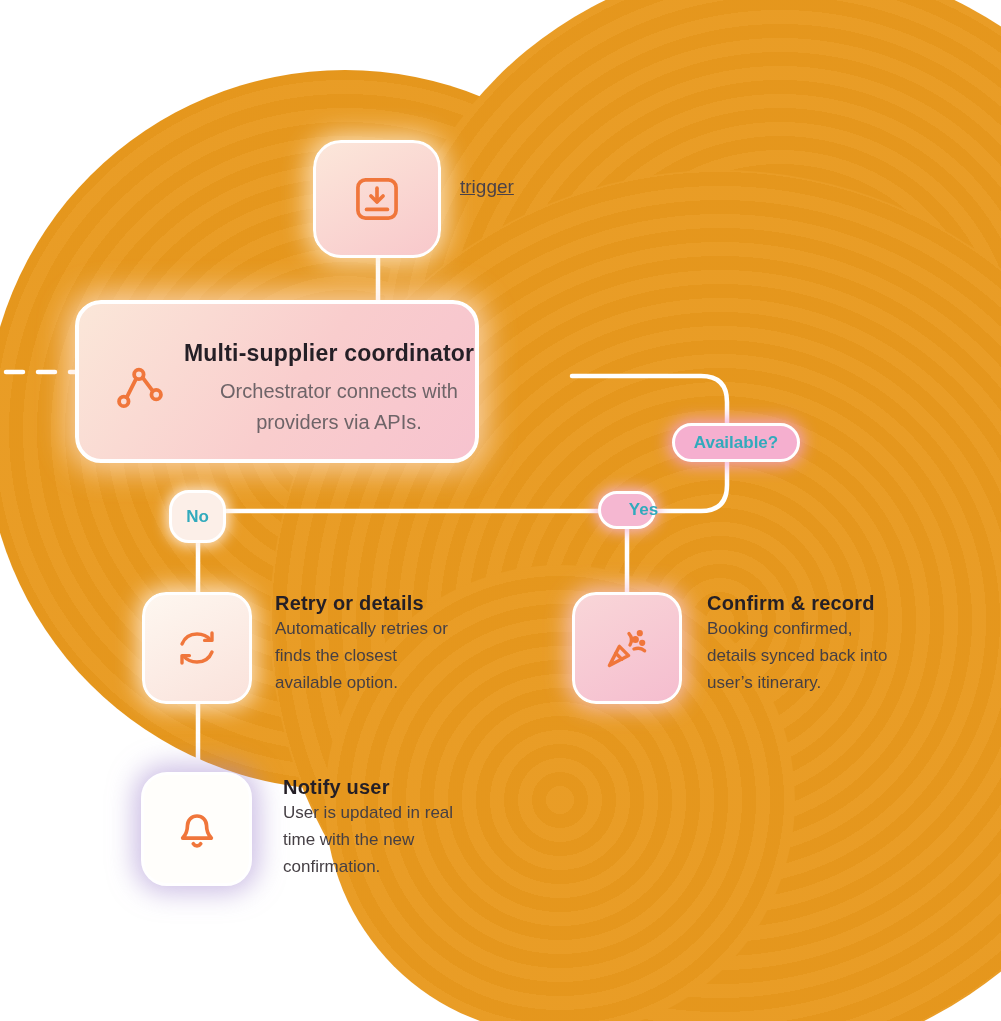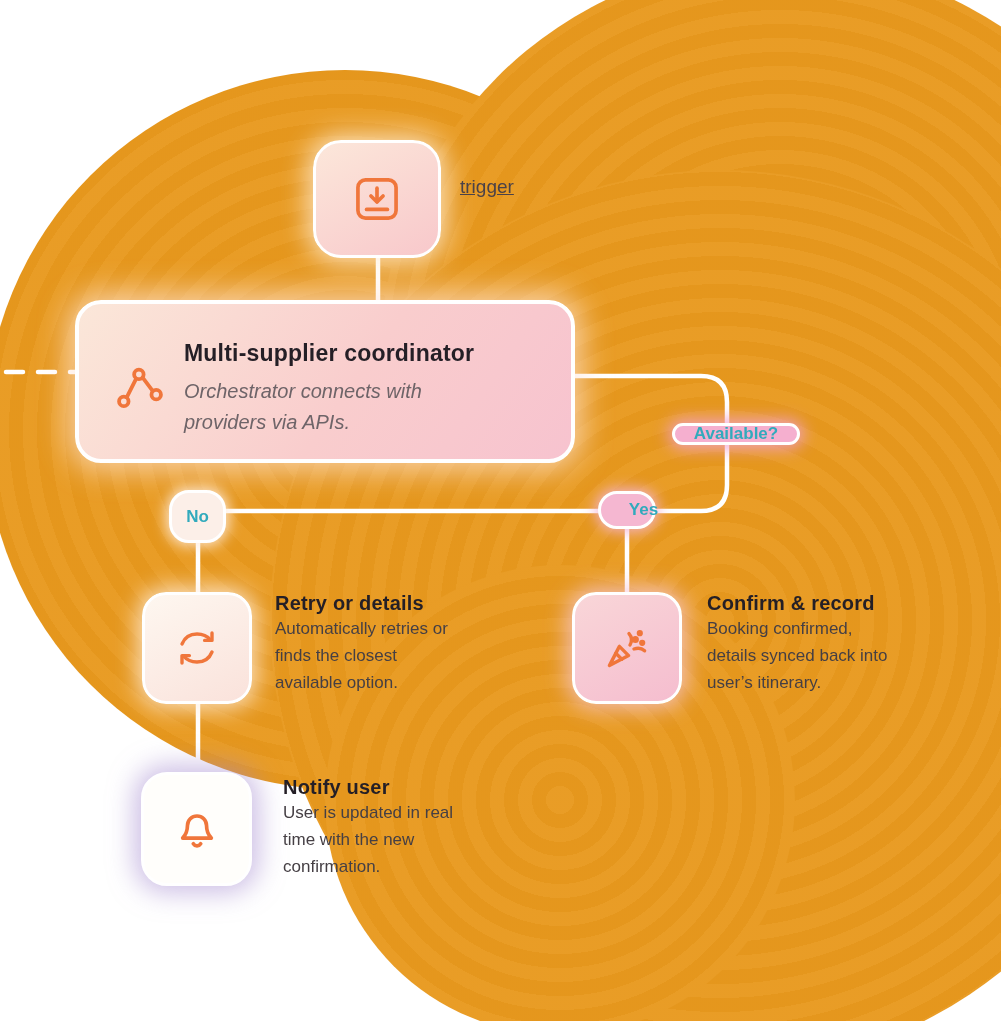--- a/index.html
+++ b/index.html
@@ -33,25 +33,26 @@
           border:3px solid #ffffff; color:#F0763B; }
   .iconbox { border-radius:26px; }
   .node svg { display:block; }
 
   .trigger-box {
     left:313px; top:140px; width:128px; height:118px; border-radius:28px;
     background:linear-gradient(150deg,#FCE7DA,#F8C8CB);
     box-shadow:0 0 26px 6px rgba(255,236,214,0.8);
   }
   .coordinator-box {
-    left:75px; top:300px; width:500px; height:163px; border-radius:26px;
+    left:75px; top:300px; width:404px; height:163px; border-radius:26px;
     border-width:4px;
     background:linear-gradient(125deg,#FBE7D9 0%,#F9CDCD 55%,#F7C3CF 100%);
     box-shadow:0 0 30px 8px rgba(255,230,215,0.7);
     display:block;
+    text-align:center;
   }
   .retry-box {
     left:142px; top:592px; width:110px; height:112px; border-radius:24px;
     background:linear-gradient(150deg,#FEF7F0,#FAE2DB);
     box-shadow:0 0 22px 5px rgba(255,238,222,0.8);
   }
   .confirm-box {
     left:572px; top:592px; width:110px; height:112px; border-radius:24px;
     background:linear-gradient(150deg,#F9D6D8,#F5BDCF);
     box-shadow:0 0 22px 5px rgba(248,200,215,0.8);
@@ -62,21 +63,21 @@
     box-shadow:0 0 26px 7px rgba(164,138,208,0.55);
   }
 
   .coord-icon { position:absolute; left:34px; top:58px; }
   .coord-title {
     position:absolute; left:105px; top:36px;
     font-size:23px; font-weight:700; color:#241F26; letter-spacing:0.2px;
   }
   .coord-desc {
     position:absolute; left:105px; top:72px; width:310px;
-    font-size:20px; font-style:italic; color:#6E6468; line-height:1.55;
+    font-size:20px; color:#6E6468; line-height:1.55;
   }
 
   
   .label-block { position:absolute; z-index:3; }
   .label-title { font-size:21px; font-weight:700; color:#241F26; letter-spacing:0.2px; }
   .label-sub   { font-size:19px; color:#4B4248; margin-top:10px;text-decoration:underline; }
   .label-desc  { font-size:17px; color:#453F44; line-height:1.6; margin-top:0; }
 
   .trigger-label { left:460px; top:166px; }
   .retry-label   { left:275px; top:592px; width:182px; }
@@ -85,21 +86,21 @@
   .notify-label  { left:283px; top:776px; width:172px; }
 
   
   .pill {
     position:absolute; z-index:4; box-sizing:border-box;
     display:flex; align-items:center; justify-content:center;
     border:3px solid #ffffff; border-radius:20px;
     font-weight:700; color:#31AABC;
   }
   .pill-available {
-    left:672px; top:423px; width:128px; height:22px; font-size:17px;
+    left:672px; top:423px; width:128px; height:39px; font-size:17px;
     background:#F5AFCF; box-shadow:0 0 16px 4px rgba(242,160,205,0.85);align-items:center;
   }
   .pill-no {
     left:169px; top:490px; width:57px; height:53px; font-size:17px;
     background:#FCEFE8; box-shadow:0 0 14px 3px rgba(255,235,220,0.9);
   }
   .pill-yes {
     left:598px; top:491px; width:58px; height:38px; font-size:17px;
     background:#F5B7D1; box-shadow:0 0 14px 3px rgba(245,180,210,0.9);padding-left:33px;
   }

